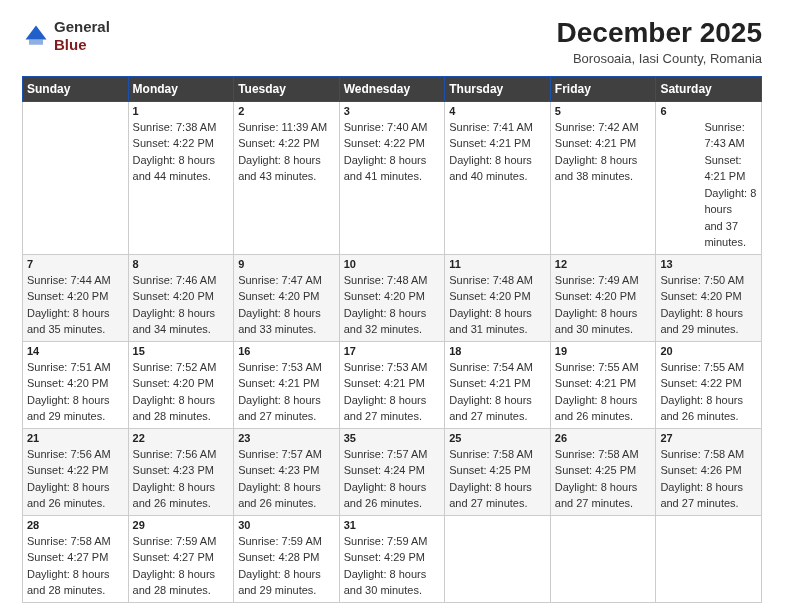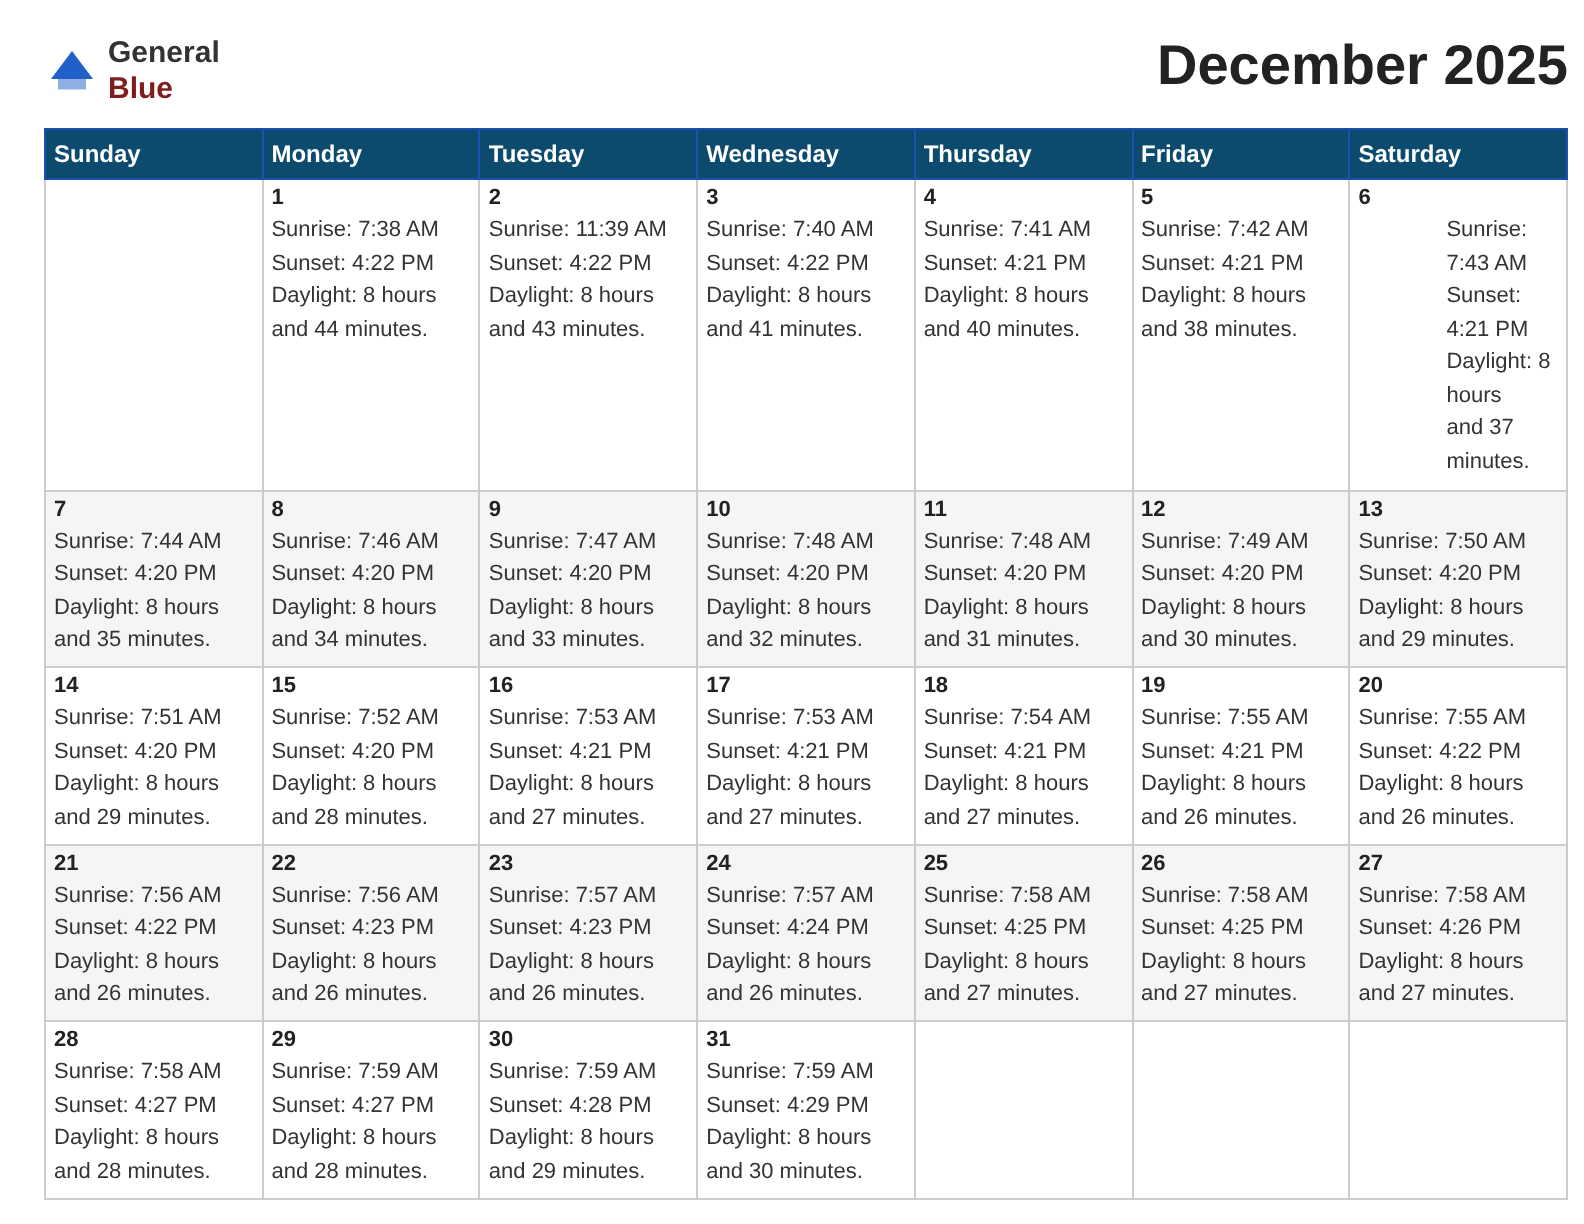--- a/index.html
+++ b/index.html
@@ -6,21 +6,21 @@
     body {
       font-family: Arial, sans-serif;
       background: #fff;
       width: 792px;
       height: 612px;
       overflow: hidden;
     }
     .page {
       width: 792px;
       height: 612px;
-      padding: 18px 8px 12px 22px;
+      padding: 18px 30px 12px 22px;
       display: flex;
       flex-direction: column;
     }
     .header {
       display: flex;
       justify-content: space-between;
       align-items: flex-start;
       margin-bottom: 10px;
     }
     .logo {
@@ -54,21 +54,21 @@
       margin-top: 2px;
     }
     .calendar {
       flex: 1;
       border: 1px solid #ccc;
       border-collapse: collapse;
       width: 100%;
       table-layout: fixed;
     }
     .calendar th {
-      background: #0c4a6e;
+      background: #404040;
       color: #fff;
       font-size: 12px;
       font-weight: bold;
       padding: 5px 4px;
       text-align: left;
       border: 1px solid #1a50b0;
     }
     .calendar td {
       vertical-align: top;
       border: 1px solid #ccc;
@@ -111,20 +111,21 @@
         <polygon points="16,4 28,20 4,20" fill="#2060c8"></polygon>
         <rect x="8" y="20" width="16" height="6" fill="#2060c8" opacity="0.5"></rect>
       </svg>
       <div class="logo-text">
         <span class="general">General</span><br>
         <span class="blue">Blue</span>
       </div>
     </div>
     <div class="title-block">
       <h1>December 2025</h1>
+      <p>Borosoaia, Iasi County, Romania</p>
     </div>
   </div>
 
   <table class="calendar">
     <thead>
       <tr>
         <th>Sunday</th>
         <th>Monday</th>
         <th>Tuesday</th>
         <th>Wednesday</th>
@@ -297,21 +298,21 @@
 and 26 minutes.</div>
           </td>
           <td>
             <span class="day-num">23</span>
             <div class="day-info" style="white-space: pre-line;">Sunrise: 7:57 AM
 Sunset: 4:23 PM
 Daylight: 8 hours
 and 26 minutes.</div>
           </td>
           <td>
-            <span class="day-num">24</span>
+            <span class="day-num">35</span>
             <div class="day-info" style="white-space: pre-line;">Sunrise: 7:57 AM
 Sunset: 4:24 PM
 Daylight: 8 hours
 and 26 minutes.</div>
           </td>
           <td>
             <span class="day-num">25</span>
             <div class="day-info" style="white-space: pre-line;">Sunrise: 7:58 AM
 Sunset: 4:25 PM
 Daylight: 8 hours

